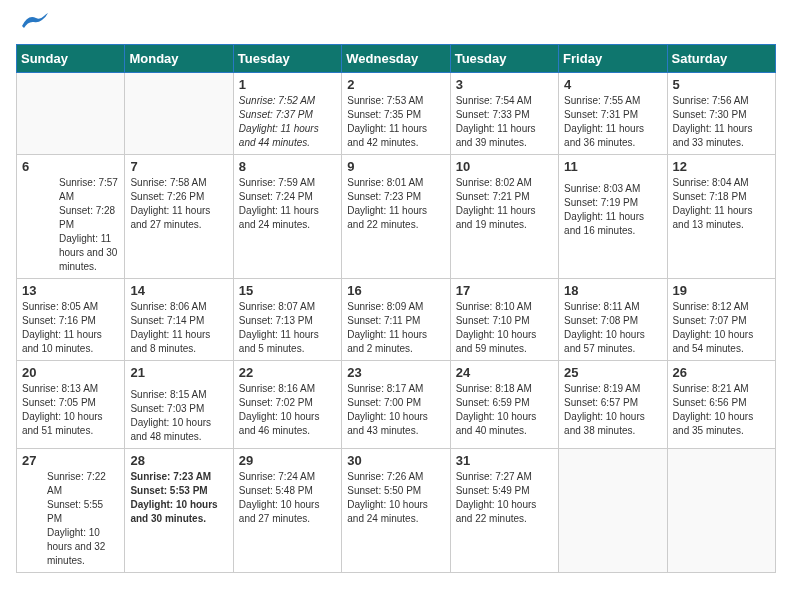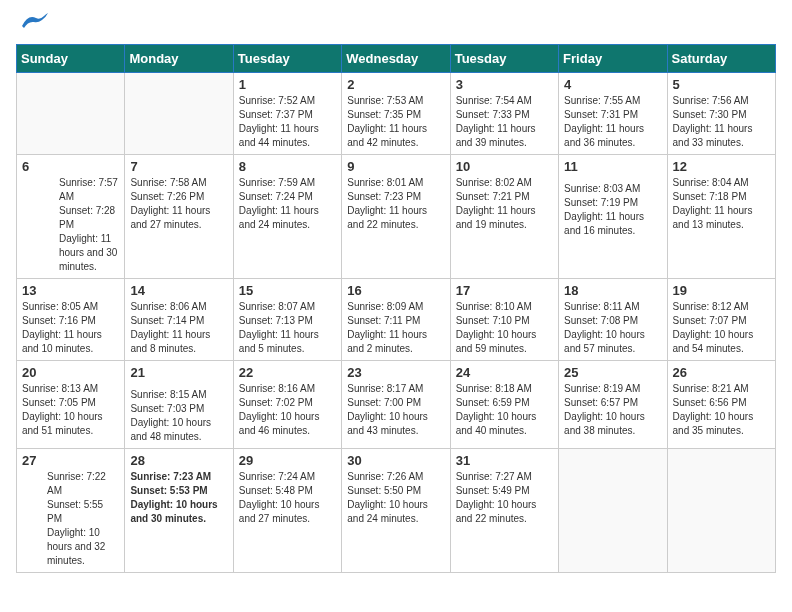--- a/index.html
+++ b/index.html
@@ -110,21 +110,21 @@
         <th>Friday</th>
         <th>Saturday</th>
       </tr>
   </thead>
   <tbody id="calendar-body">
   <tr>
         <td class="empty-cell"></td>
         <td class="empty-cell"></td>
         <td>
           <span class="day-num">1</span>
-          <div class="day-info" style="white-space: pre-line;">Sunrise: 7:52 AM
+          <div class="day-info" style="white-space: pre-line; font-style: italic;">Sunrise: 7:52 AM
 Sunset: 7:37 PM
 Daylight: 11 hours and 44 minutes.</div>
         </td>
         <td>
           <span class="day-num">2</span>
           <div class="day-info" style="white-space: pre-line;">Sunrise: 7:53 AM
 Sunset: 7:35 PM
 Daylight: 11 hours and 42 minutes.</div>
         </td>
         <td>

